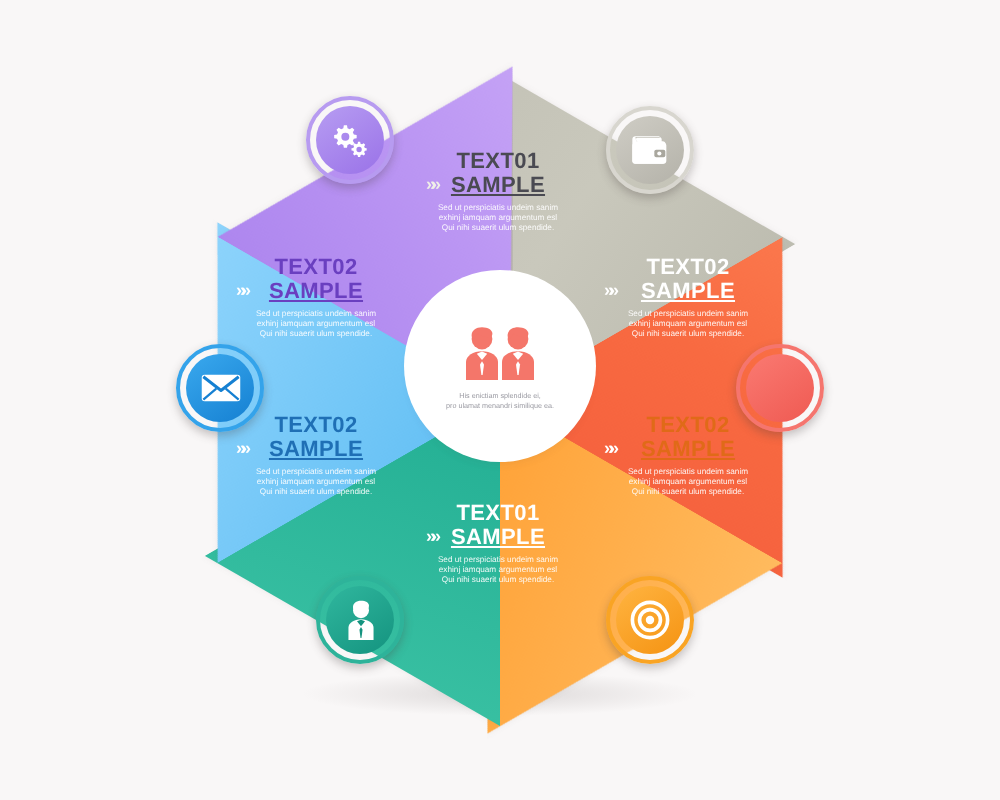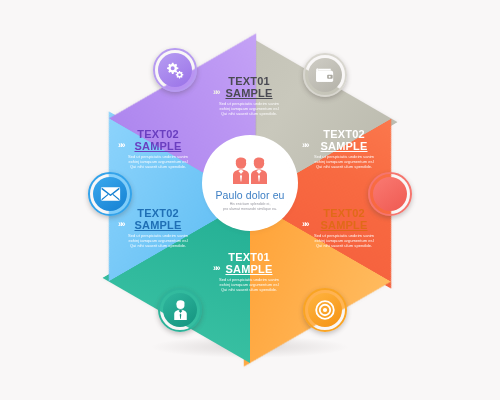--- a/index.html
+++ b/index.html
@@ -281,21 +281,20 @@
           <path d="M30 12.6c-4.4 0-8 2.3-8 5.4V27h16v-9c0-3.1-3.6-5.4-8-5.4z"></path>
         </g>
         <g fill="#ffffff">
           <path d="M12 12.8l-2.6 1.1 2.6 3.1 2.6-3.1z"></path>
           <path d="M12 17.6l-1 1.6.7 5.3h.6l.7-5.3z"></path>
           <path d="M30 12.8l-2.6 1.1 2.6 3.1 2.6-3.1z"></path>
           <path d="M30 17.6l-1 1.6.7 5.3h.6l.7-5.3z"></path>
         </g>
       </svg>
     </span>
-    <div class="ctitle">Paulo dolor eu</div>
     <div class="csub">
       <div>His enictiam splendide ei,</div>
       <div>pro ulamat menandri similique ea.</div>
     </div>
   </div>
 
   <div class="badge b-purple" style="left:153px;top:48px;">
     <div class="ring"></div>
     <div class="disc">
       <svg width="20" height="20" viewBox="0 0 24 24">

